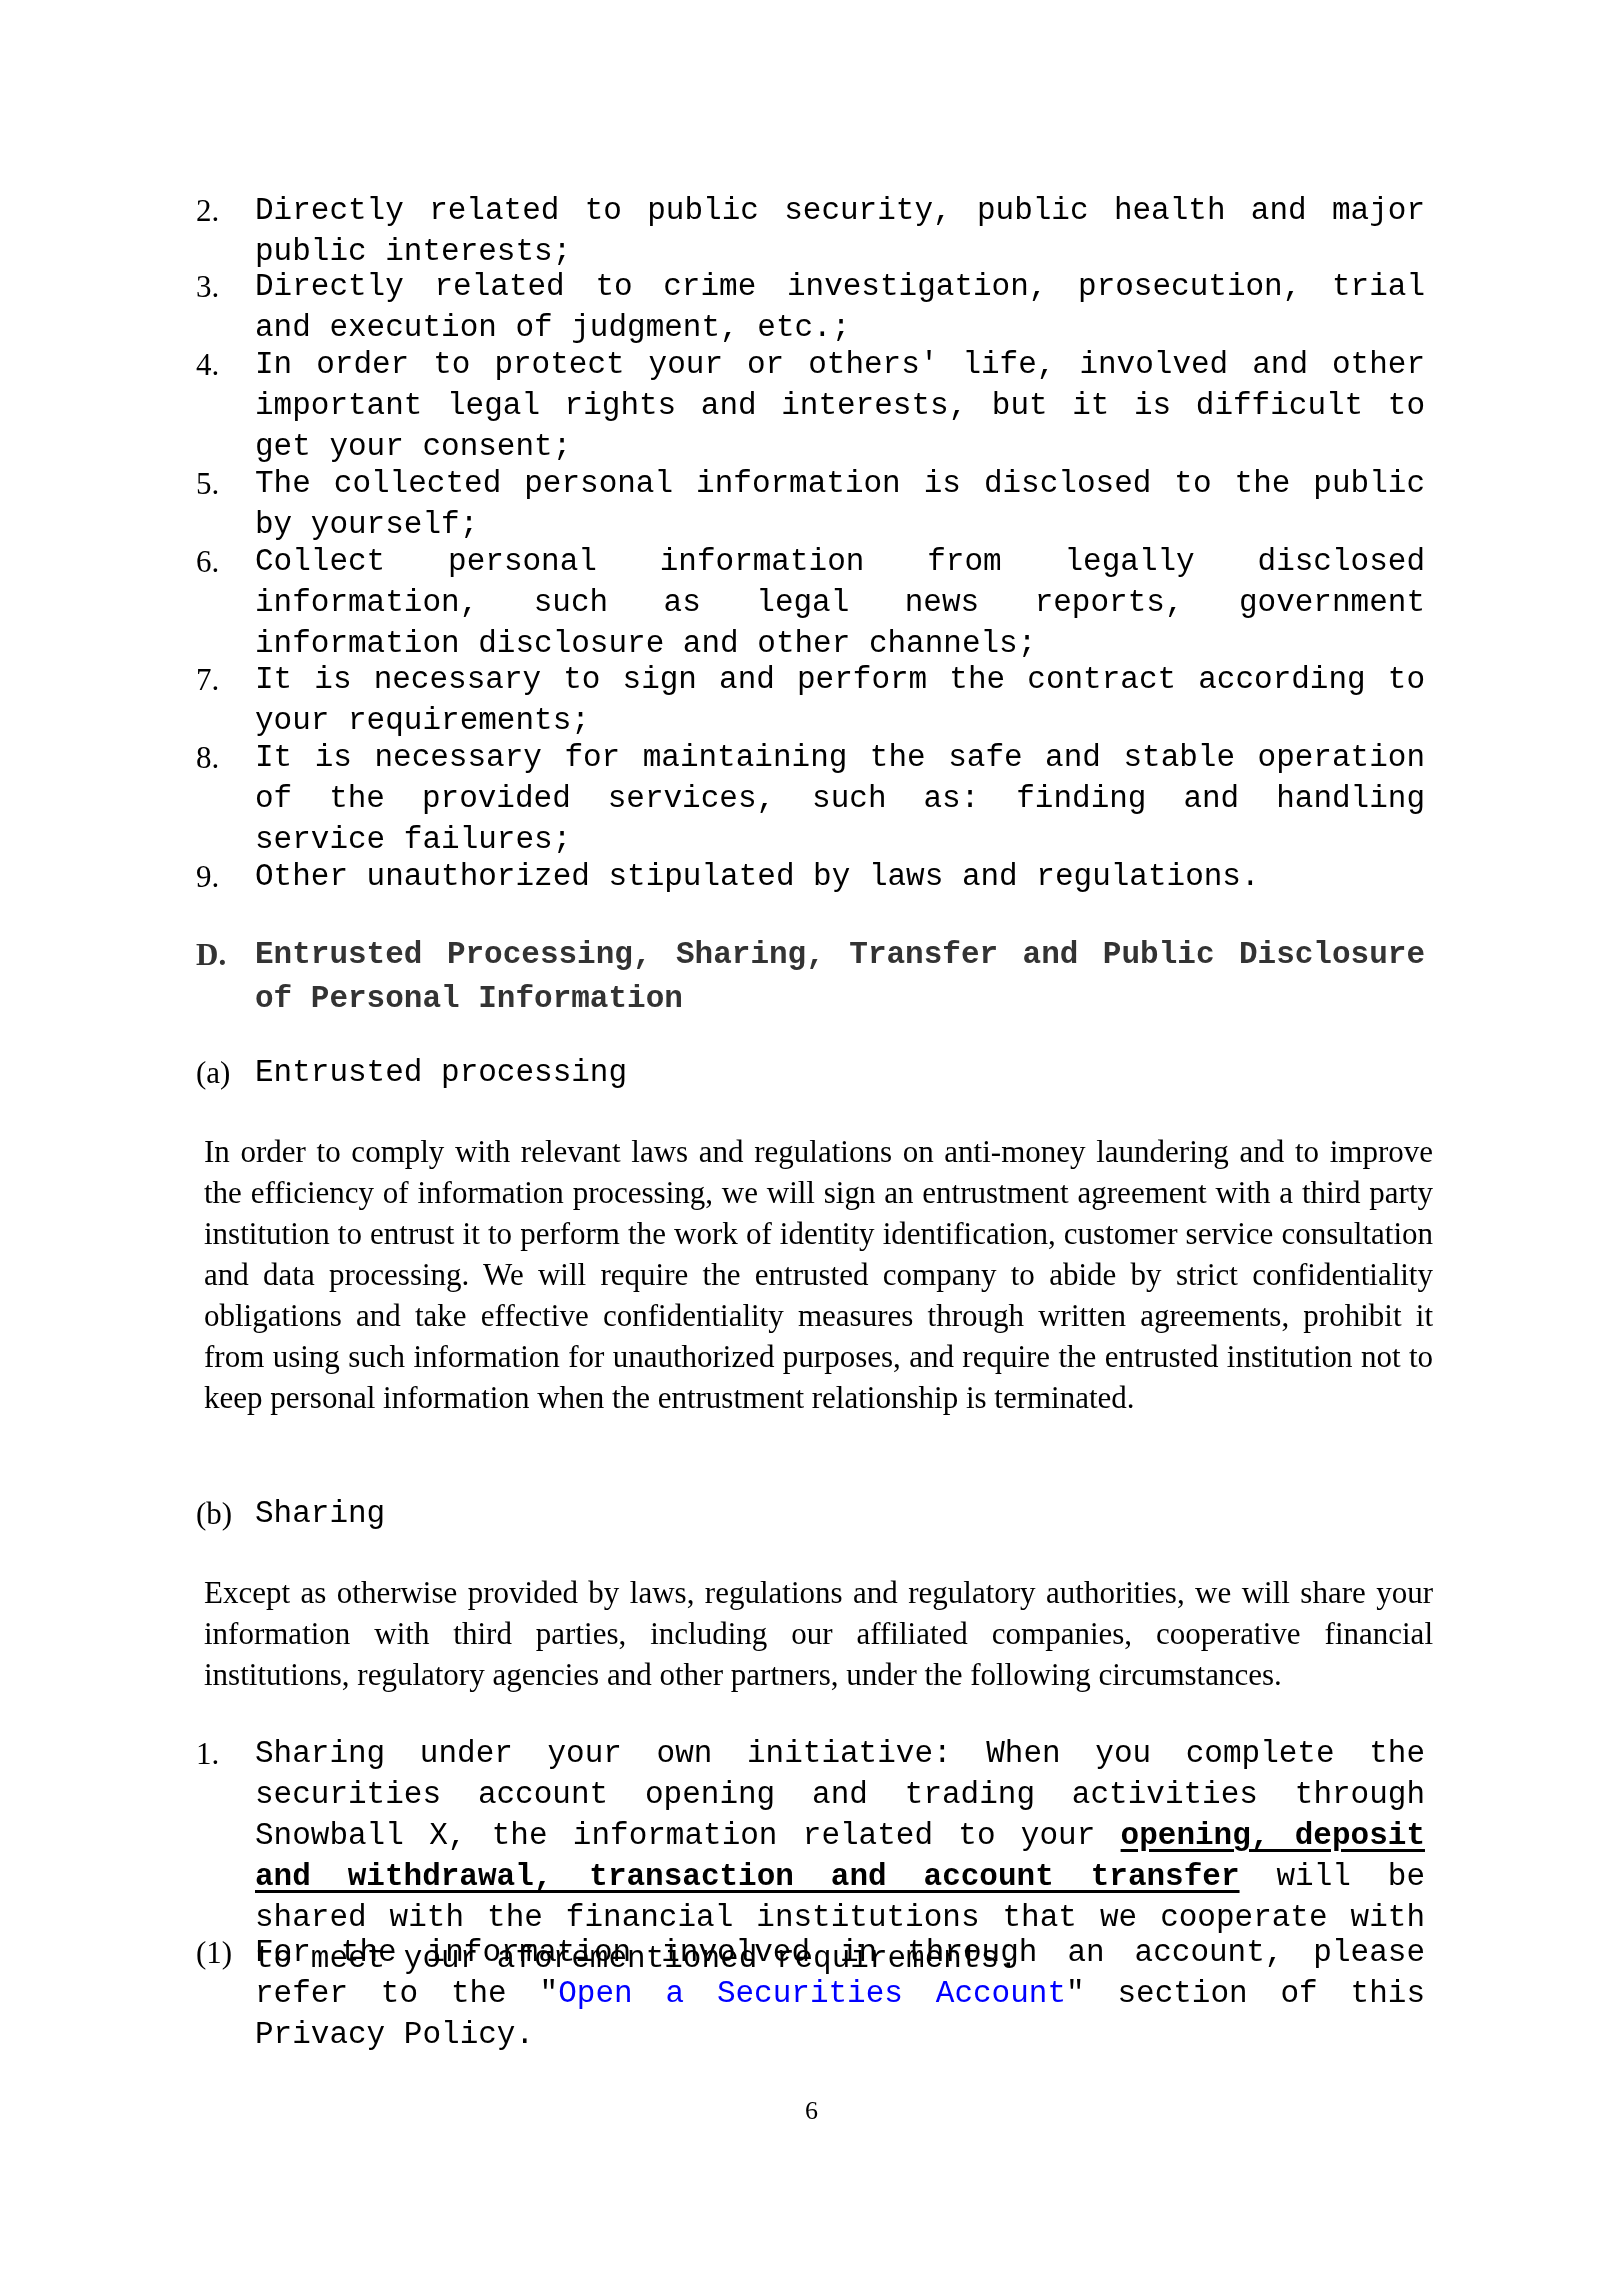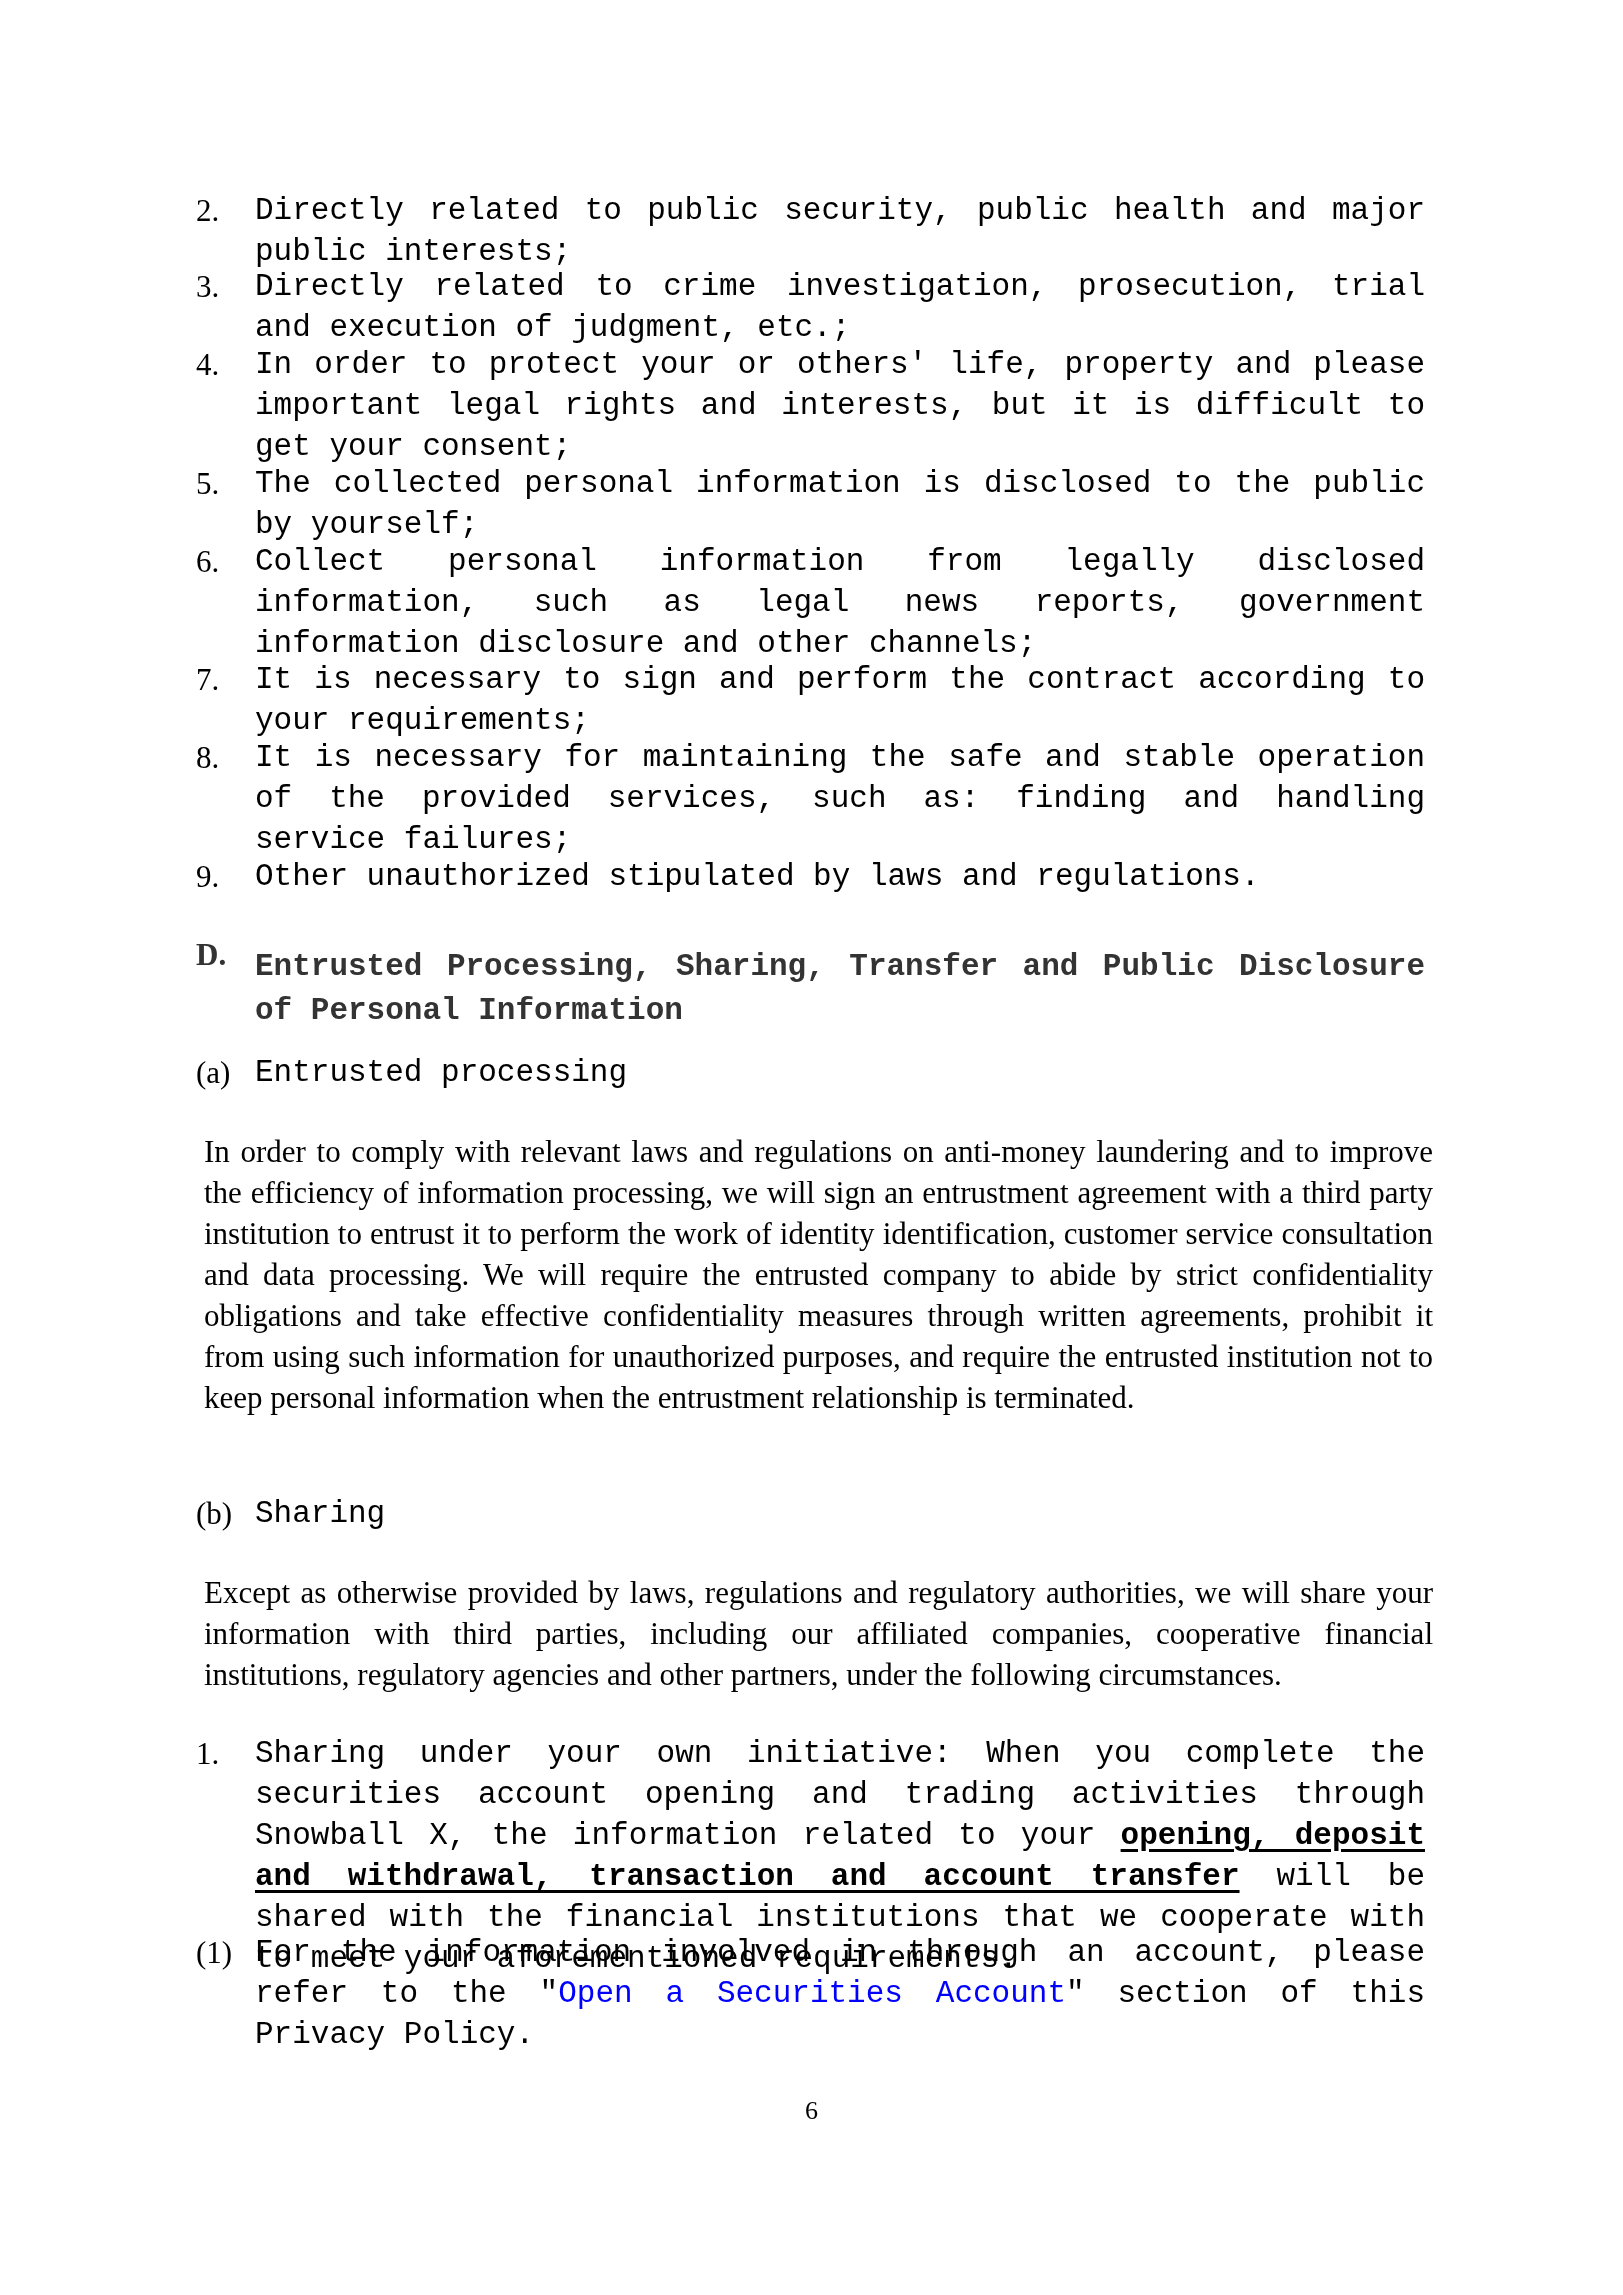--- a/index.html
+++ b/index.html
@@ -44,21 +44,21 @@
       margin-left: 59px;
       text-align: justify;
       text-align-last: left;
       font-family: Liberation Mono, monospace;
     }
     .heading {
       font-weight: bold;
       color: #333333;
       line-height: 44px;
     }
-    .heading .txt { text-align: justify; margin-top: 12px; }
+    .heading .txt { text-align: justify; }
     .u-bold { font-weight: bold; text-decoration: underline; text-decoration-thickness: 2.6px; text-underline-offset: 5.2px; }
     .link { color: #0000ff; cursor: pointer; }
     .page-number {
       position: absolute;
       left: 0;
       width: 1623px;
       top: 2094px;
       text-align: center;
       font-size: 26px;
       line-height: 33px;
@@ -74,21 +74,21 @@
     <span class="txt">Directly related to public security, public health and major public interests;</span>
   </div>
 
   <div class="item" style="top:266px;">
     <span class="num">3.</span>
     <span class="txt">Directly related to crime investigation, prosecution, trial and execution of judgment, etc.;</span>
   </div>
 
   <div class="item" style="top:344px;">
     <span class="num">4.</span>
-    <span class="txt">In order to protect your or others' life, property and please important legal rights and interests, but it is difficult to get your consent;</span>
+    <span class="txt">In order to protect your or others' life, involved and other important legal rights and interests, but it is difficult to get your consent;</span>
   </div>
 
   <div class="item" style="top:463px;">
     <span class="num">5.</span>
     <span class="txt">The collected personal information is disclosed to the public by yourself;</span>
   </div>
 
   <div class="item" style="top:541px;">
     <span class="num">6.</span>
     <span class="txt">Collect personal information from legally disclosed information, such as legal news reports, government information disclosure and other channels;</span>

